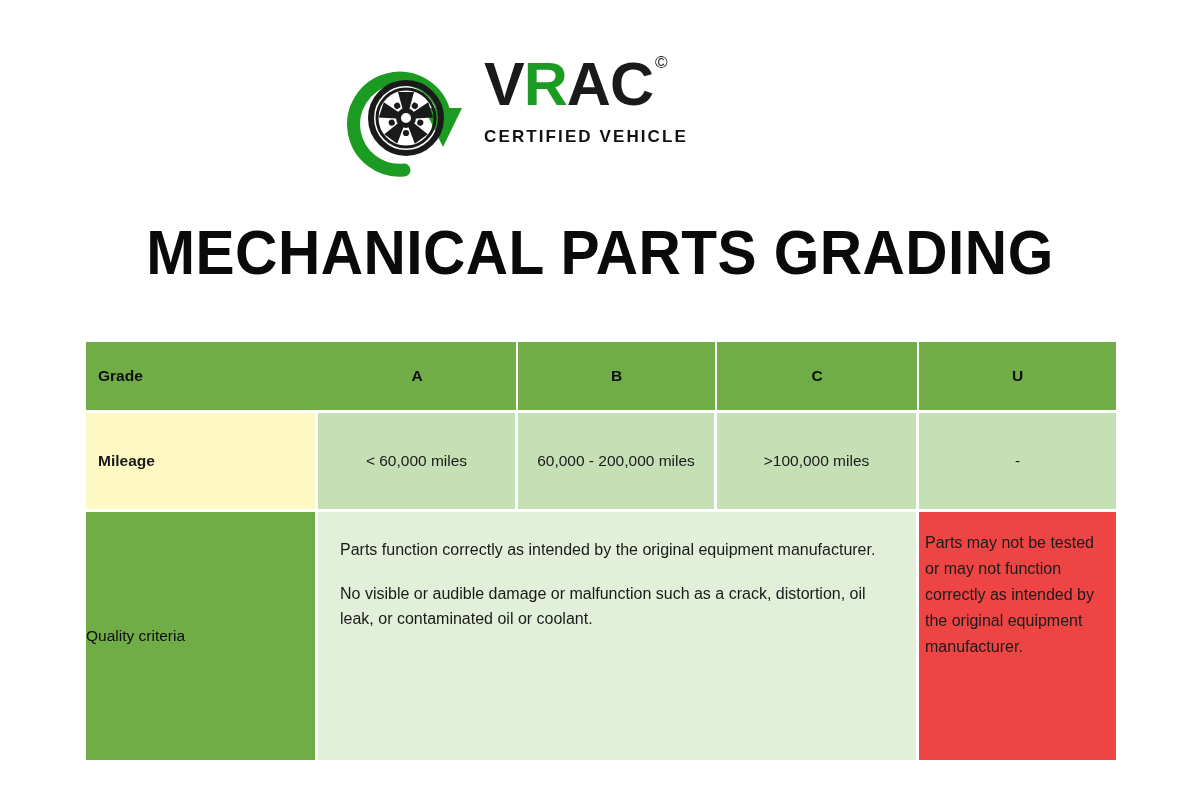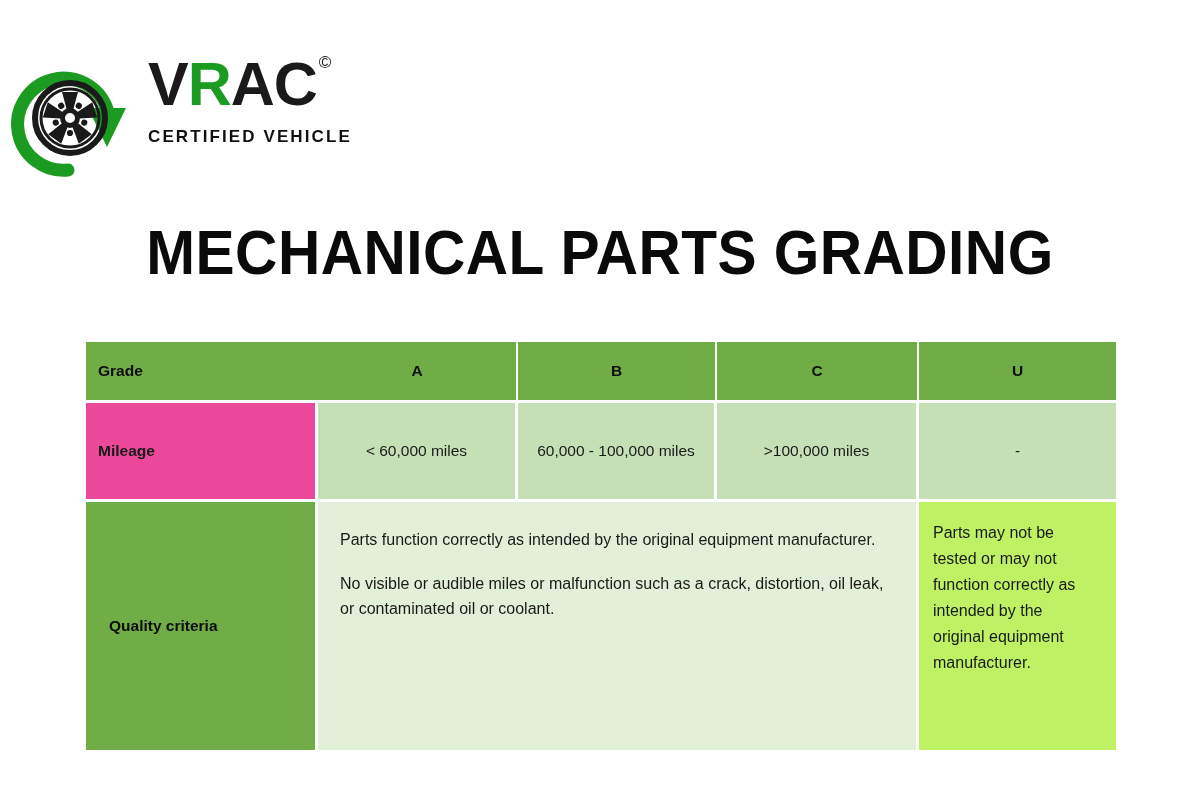--- a/index.html
+++ b/index.html
@@ -11,24 +11,25 @@
     width: 1200px;
     height: 800px;
     font-family: "Liberation Sans", sans-serif;
     position: relative;
     overflow: hidden;
   }
 
   
   .logo-block {
     position: absolute;
-    left: 4px;
+    left: 12px;
     top: 52px;
     width: 1004px;
     display: flex;
+    justify-content: center;
   }
   .logo-inner {
     display: flex;
     align-items: flex-start;
     gap: 14px;
   }
   .logo-mark {
     width: 130px;
     height: 132px;
     flex: 0 0 130px;
@@ -110,21 +111,21 @@
 
   .c-label { width: 232px; }
   .c-a     { width: 200px; }
   .c-b     { width: 199px; }
   .c-c     { width: 202px; }
   .c-u     { width: 197px; }
 
   
   .hdr td {
     background: #70ad47;
-    height: 58px;
+    height: 68px;
     font-weight: bold;
     font-size: 15.5px;
     color: #0d0d0d;
     border-right: 2px solid #ffffff;
   }
   .hdr td:last-child { border-right: none; }
   .hdr .h-left {
     text-align: left;
     padding-left: 12px;
     border-right: none;
@@ -132,21 +133,21 @@
   .hdr .h-ctr { text-align: center; }
 
   
   .row-mileage td {
     height: 96px;
     font-size: 15.5px;
     color: #1a1a1a;
     border-top: 3px solid #ffffff;
   }
   .row-mileage .lbl {
-    background: #ec4899;
+    background: #fef9c3;
     font-weight: bold;
     text-align: left;
     padding-left: 12px;
     border-right: 3px solid #ffffff;
   }
   .row-mileage .val {
     background: #c5e0b4;
     text-align: center;
     line-height: 1.45;
     padding: 0 18px;
@@ -155,44 +156,44 @@
   .row-mileage .val:last-child { border-right: none; }
 
   
   .row-quality td {
     height: 222px;
     vertical-align: top;
     border-top: 3px solid #ffffff;
   }
   .row-quality .lbl {
     background: #70ad47;
-    font-weight: bold;
+    font-weight: normal;
     font-size: 15.5px;
     color: #0d0d0d;
     text-align: left;
-    padding-left: 23px;
+    padding-left: 0;
     vertical-align: middle;
     border-right: 3px solid #ffffff;
   }
   .row-quality .q-main {
     background: #e2efd9;
     font-size: 16px;
     color: #1a1a1a;
     line-height: 1.52;
     padding: 26px 22px 0 22px;
     border-right: 3px solid #ffffff;
   }
   .row-quality .q-main p { margin: 0 0 20px 0; }
   .row-quality .q-main p:last-child { margin-bottom: 0; }
   .row-quality .q-u {
-    background: #bef264;
+    background: #ef4444;
     font-size: 16px;
     color: #1a1a1a;
     line-height: 1.62;
-    padding: 18px 18px 0 14px;
+    padding: 18px 18px 0 6px;
   }
 </style>
 </head>
 <body>
 
 <div class="logo-block">
   <div class="logo-inner">
 
     <div class="logo-mark">
       <svg viewBox="0 0 130 132" width="130" height="132" aria-hidden="true">
@@ -248,27 +249,27 @@
       <td class="h-left">Grade</td>
       <td class="h-ctr">A</td>
       <td class="h-ctr">B</td>
       <td class="h-ctr">C</td>
       <td class="h-ctr">U</td>
     </tr>
 
     <tr class="row-mileage">
       <td class="lbl">Mileage</td>
       <td class="val">&lt; 60,000 miles</td>
-      <td class="val">60,000 - 100,000 miles</td>
+      <td class="val">60,000 - 200,000 miles</td>
       <td class="val">&gt;100,000 miles</td>
       <td class="val">-</td>
     </tr>
 
     <tr class="row-quality">
       <td class="lbl">Quality criteria</td>
       <td class="q-main" colspan="3">
         <p>Parts function correctly as intended by the original equipment manufacturer.</p>
-        <p>No visible or audible miles or malfunction such as a crack, distortion, oil leak, or contaminated oil or coolant.</p>
+        <p>No visible or audible damage or malfunction such as a crack, distortion, oil leak, or contaminated oil or coolant.</p>
       </td>
       <td class="q-u">Parts may not be tested or may not function correctly as intended by the original equipment manufacturer.</td>
     </tr>
   </tbody>
 </table>
 
 </body></html>

